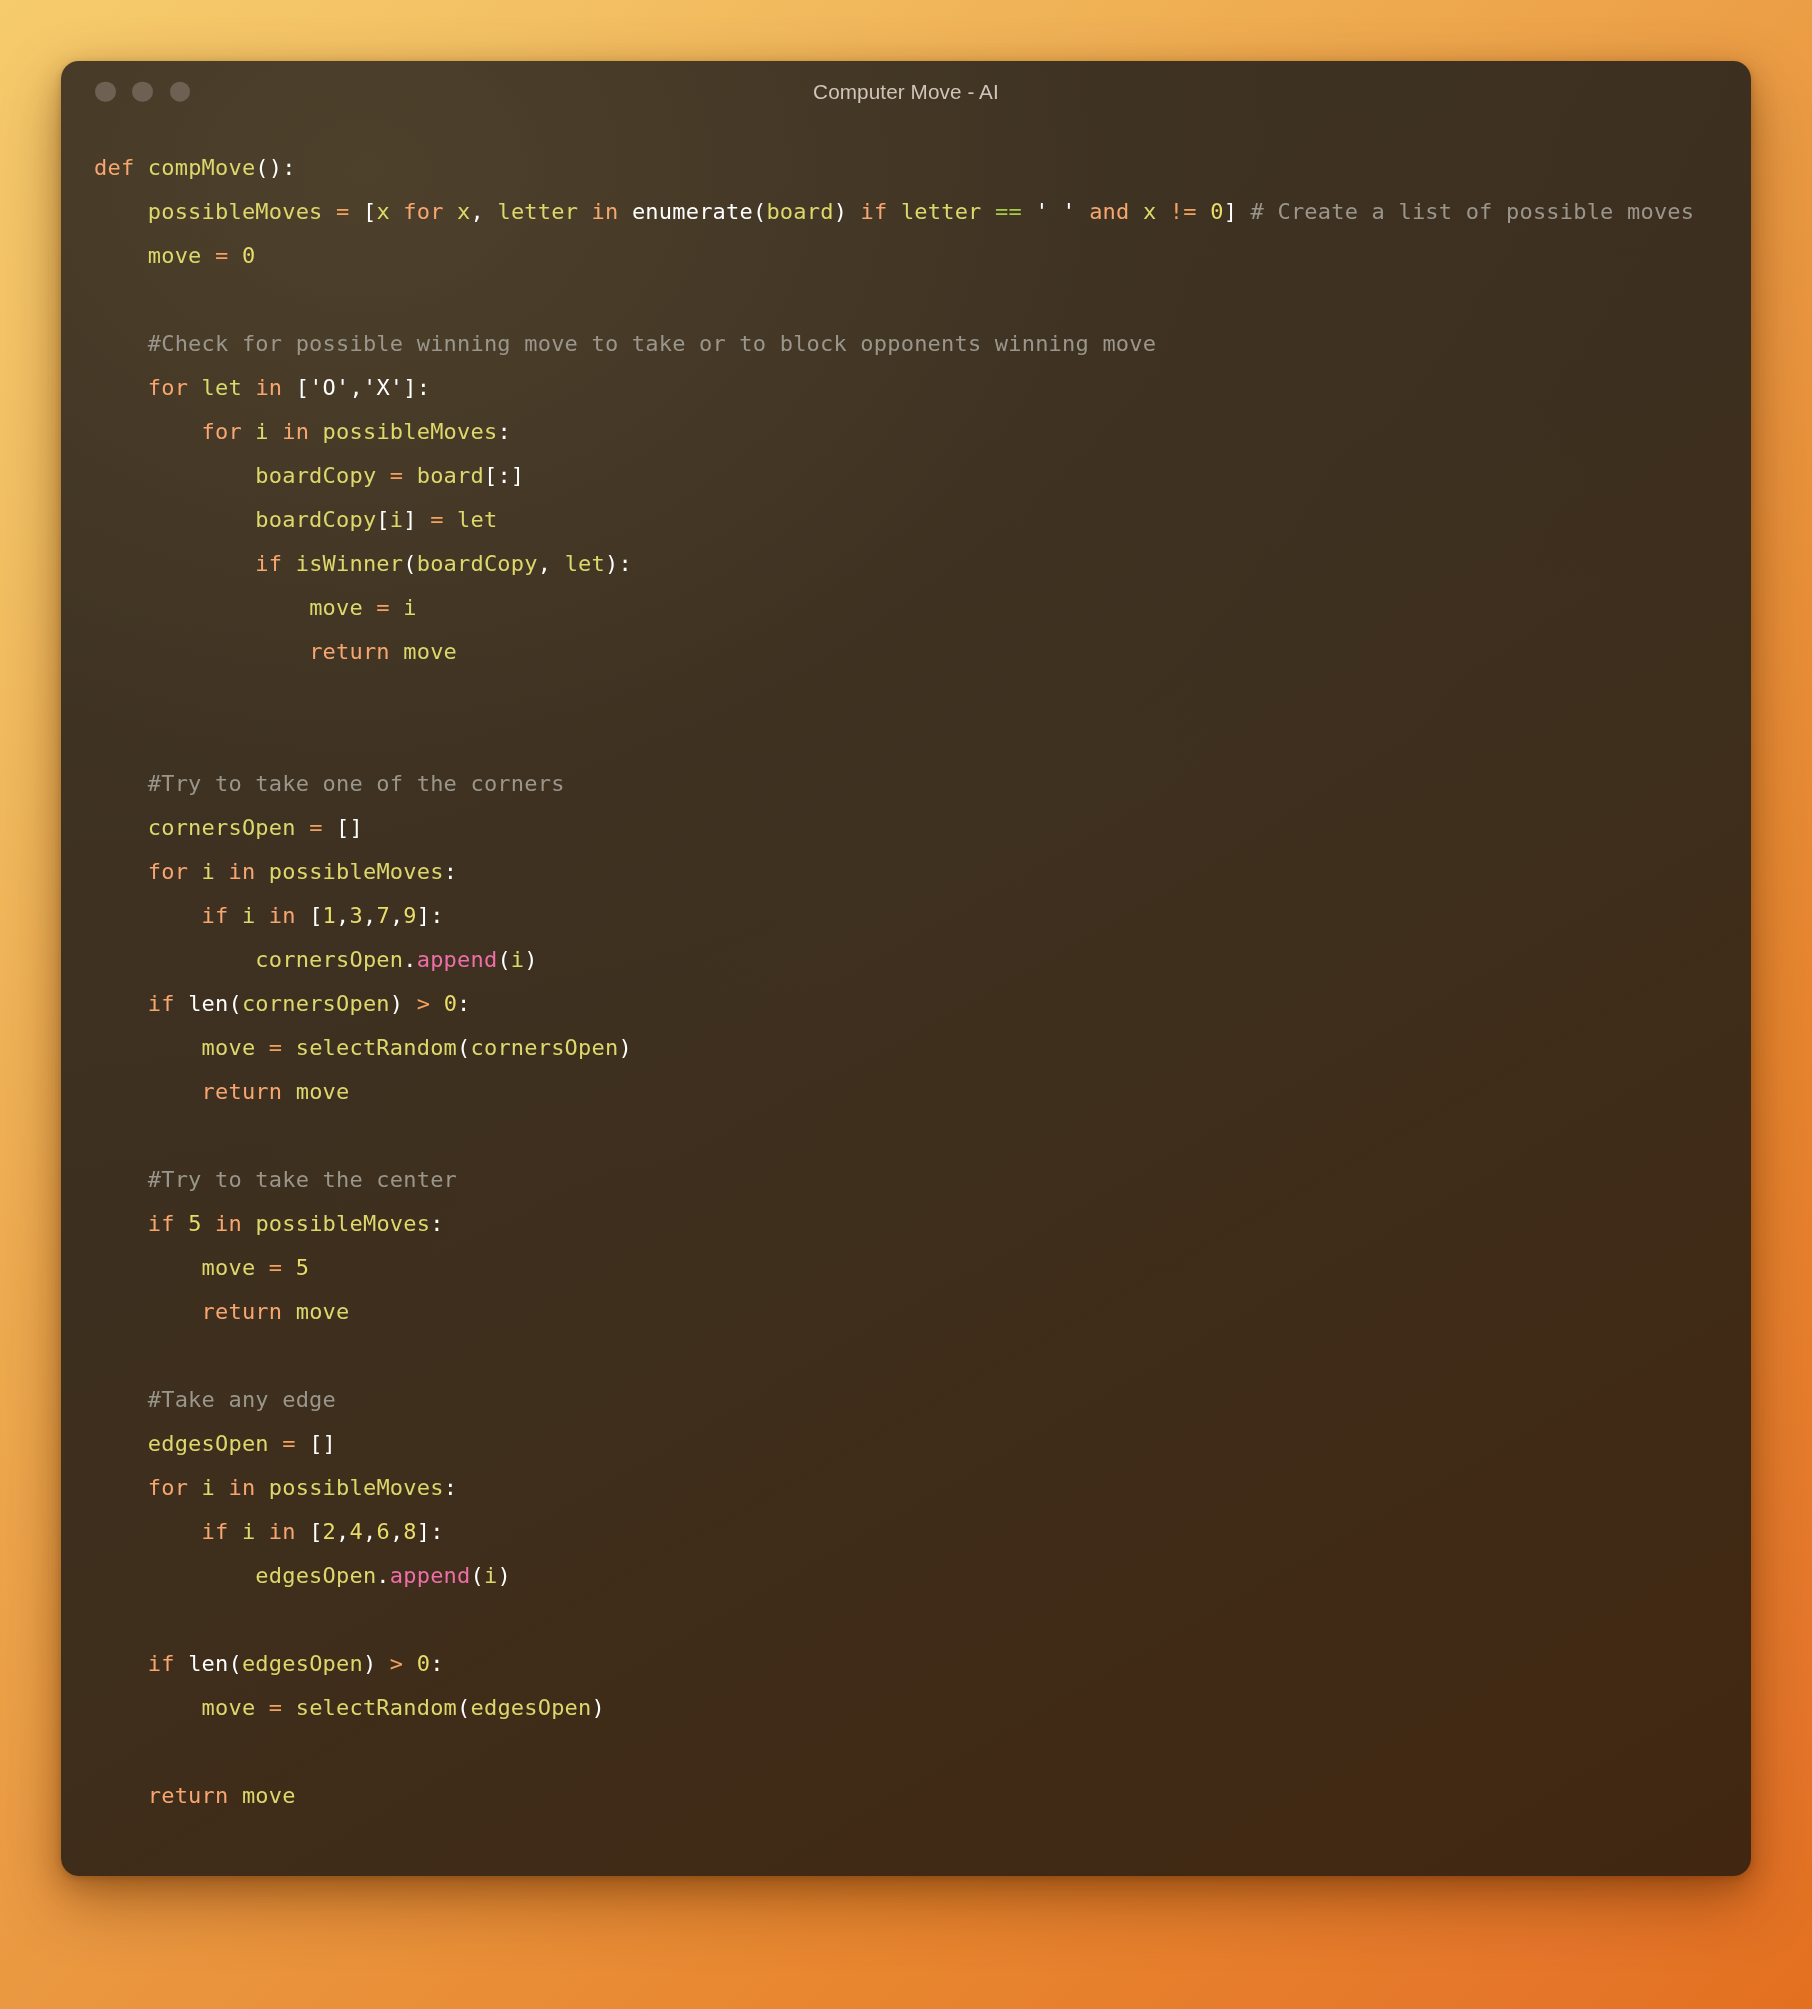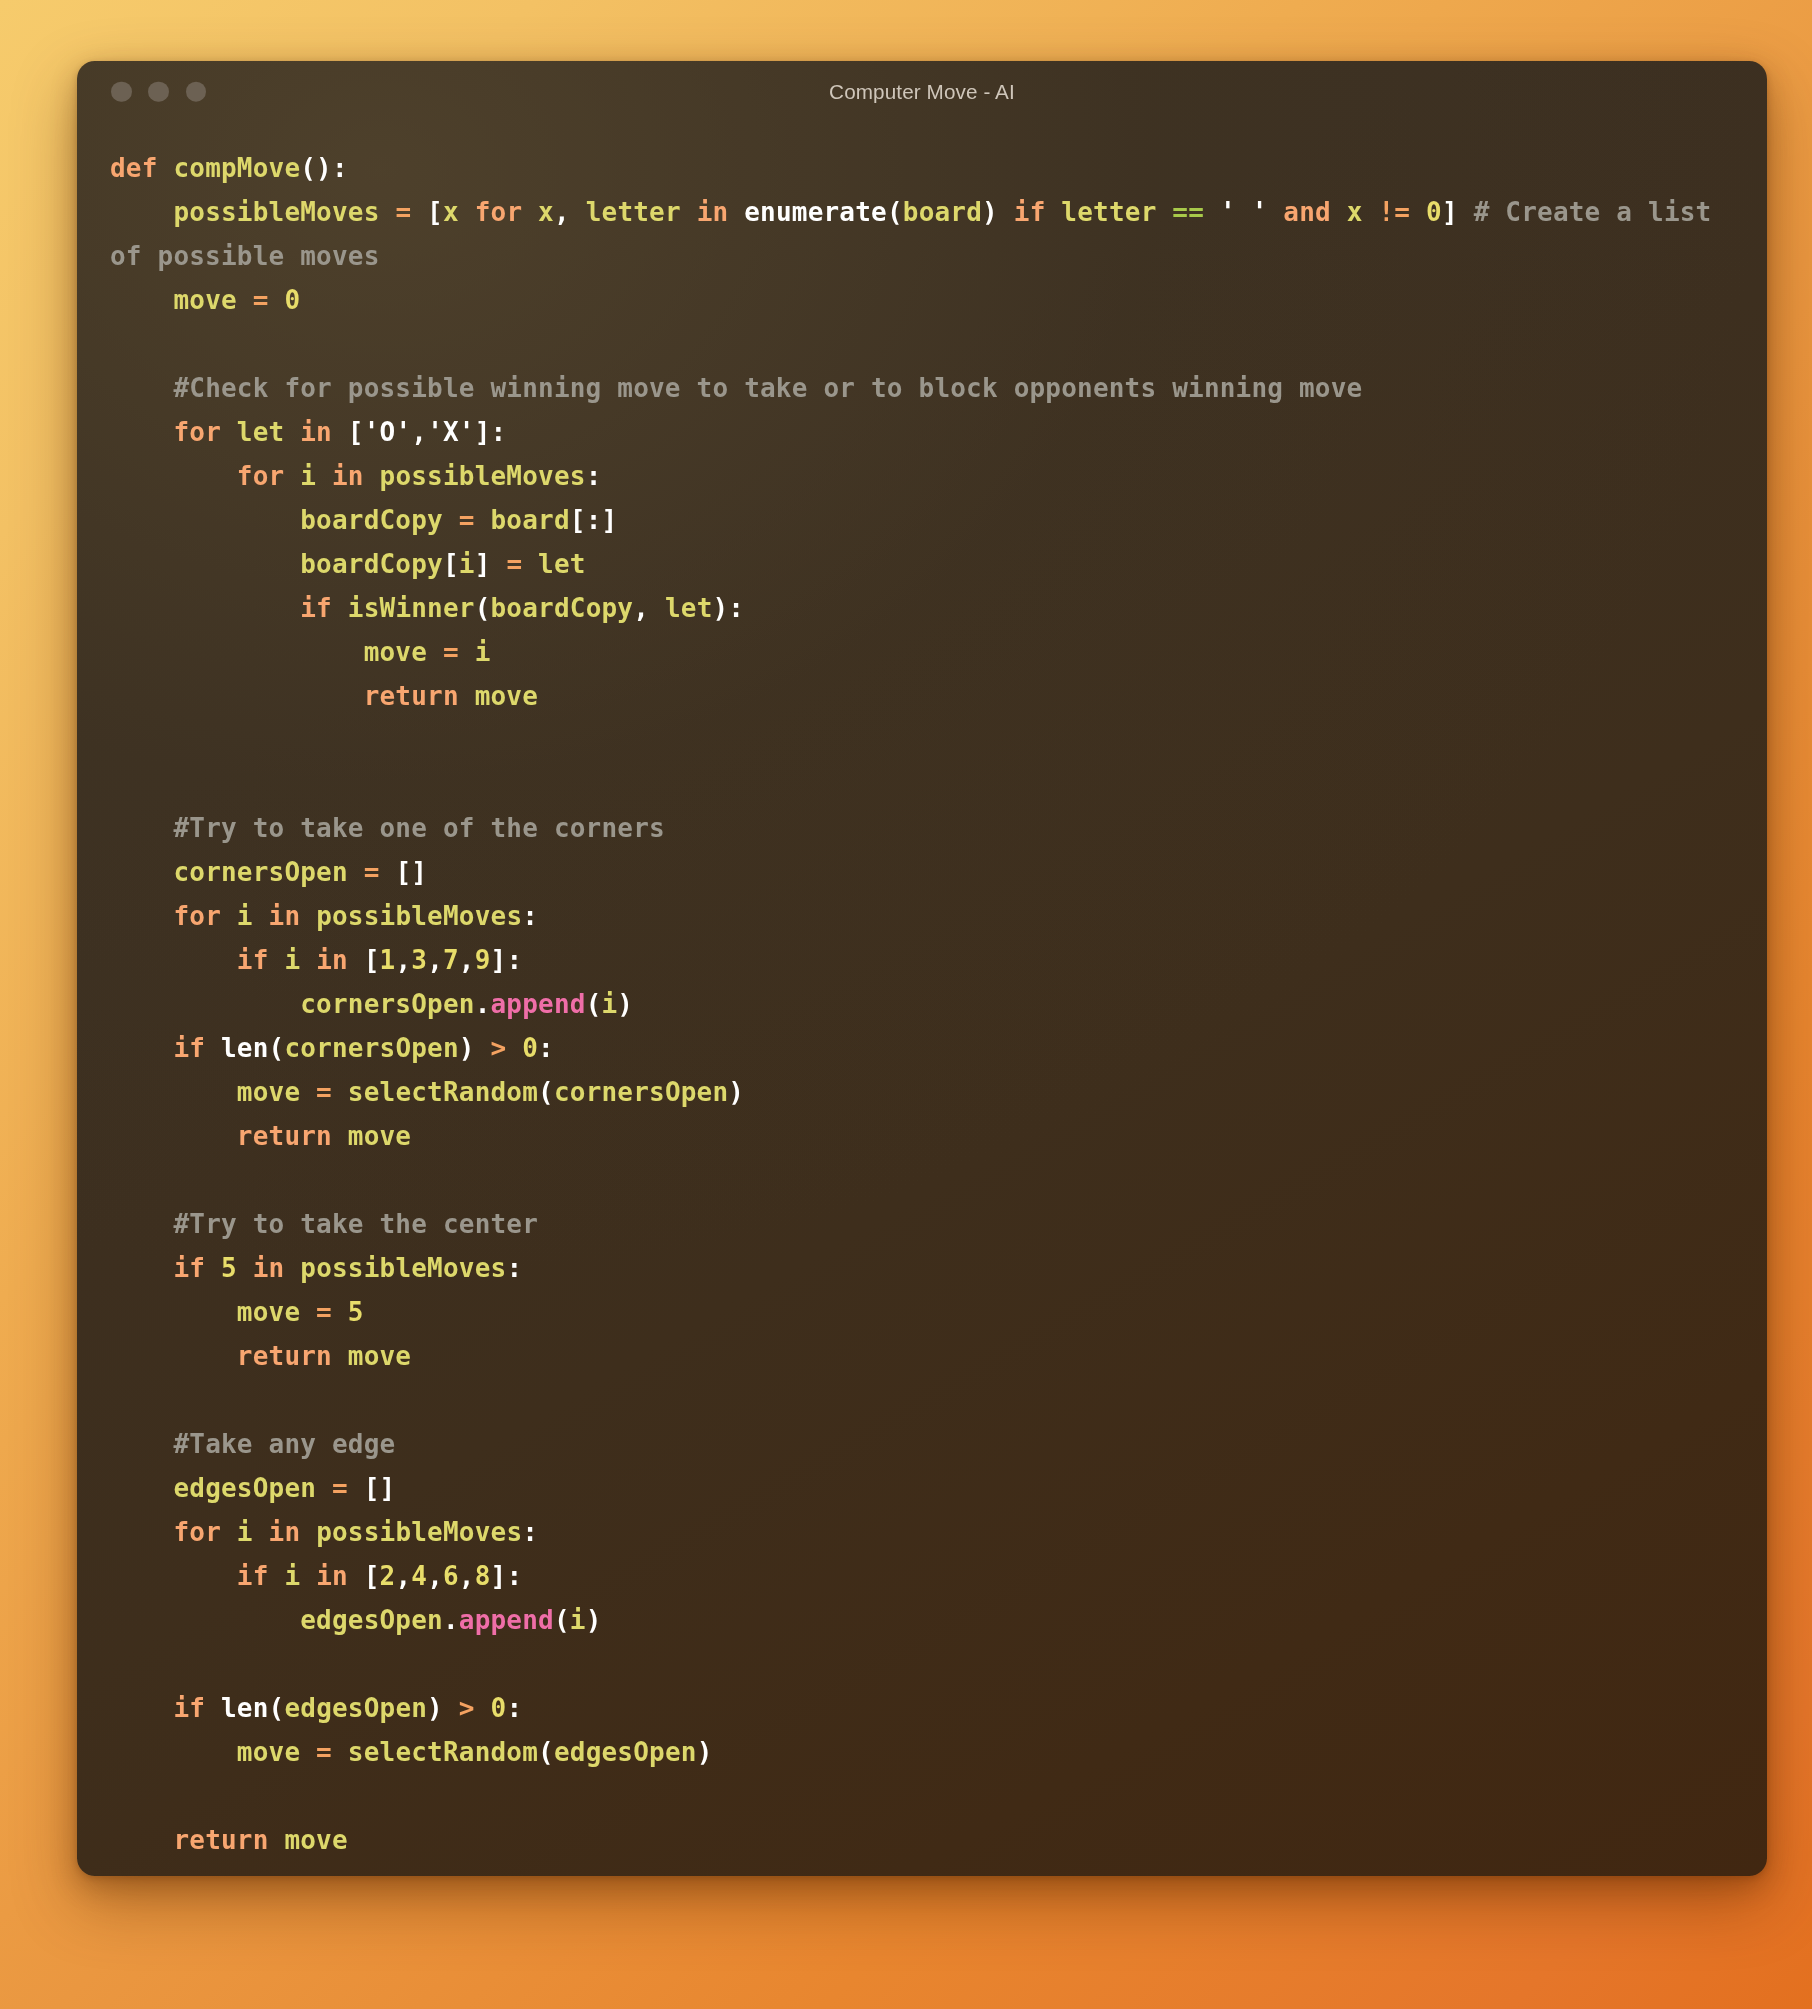--- a/index.html
+++ b/index.html
@@ -21,21 +21,21 @@
         #e3701f 100%);
     font-family: "DejaVu Sans", sans-serif;
     display: flex;
     align-items: center;
     justify-content: center;
   }
 
   
   .window {
     position: absolute;
-    left: 77px;
+    left: 61px;
     top: 61px;
     width: 1690px;
     height: 1815px;
     border-radius: 17.7px;
     background:
       radial-gradient(120% 90% at 18% 6%, rgba(92,77,51,0.55) 0%, rgba(70,57,35,0.20) 38%, rgba(0,0,0,0) 68%),
       linear-gradient(150deg, #3c3122 0%, #3c3022 28%, #3e2e1c 58%, #402a15 82%, #412711 100%);
     box-shadow:
       0 25.6px 63px rgba(90, 40, 0, 0.42),
       0 9.9px 25.6px rgba(90, 40, 0, 0.28),
@@ -75,28 +75,27 @@
     user-select: none;
   }
 
   
   .code-area {
     padding: 23.6px 35px 39px 33px;
   }
   pre.code {
     margin: 0;
     font-family: "DejaVu Sans Mono", monospace;
-    font-size: 26px;
+    font-size: 22px;
     line-height: 44px;
     white-space: pre-wrap;
     word-break: break-word;
     color: #e9e1d2;
     letter-spacing: 0.2px;
     tab-size: 4;
-    font-weight: bold;
   }
 
   
   .kw   { color: #f8a670; }   
   .id   { color: #ddd86b; }   
   .num  { color: #e8dd6a; }   
   .op   { color: #f4a261; }   
   .eq   { color: #a8c94a; }   
   .pun  { color: #ffffff; }   
   .str  { color: #ffffff; }   

